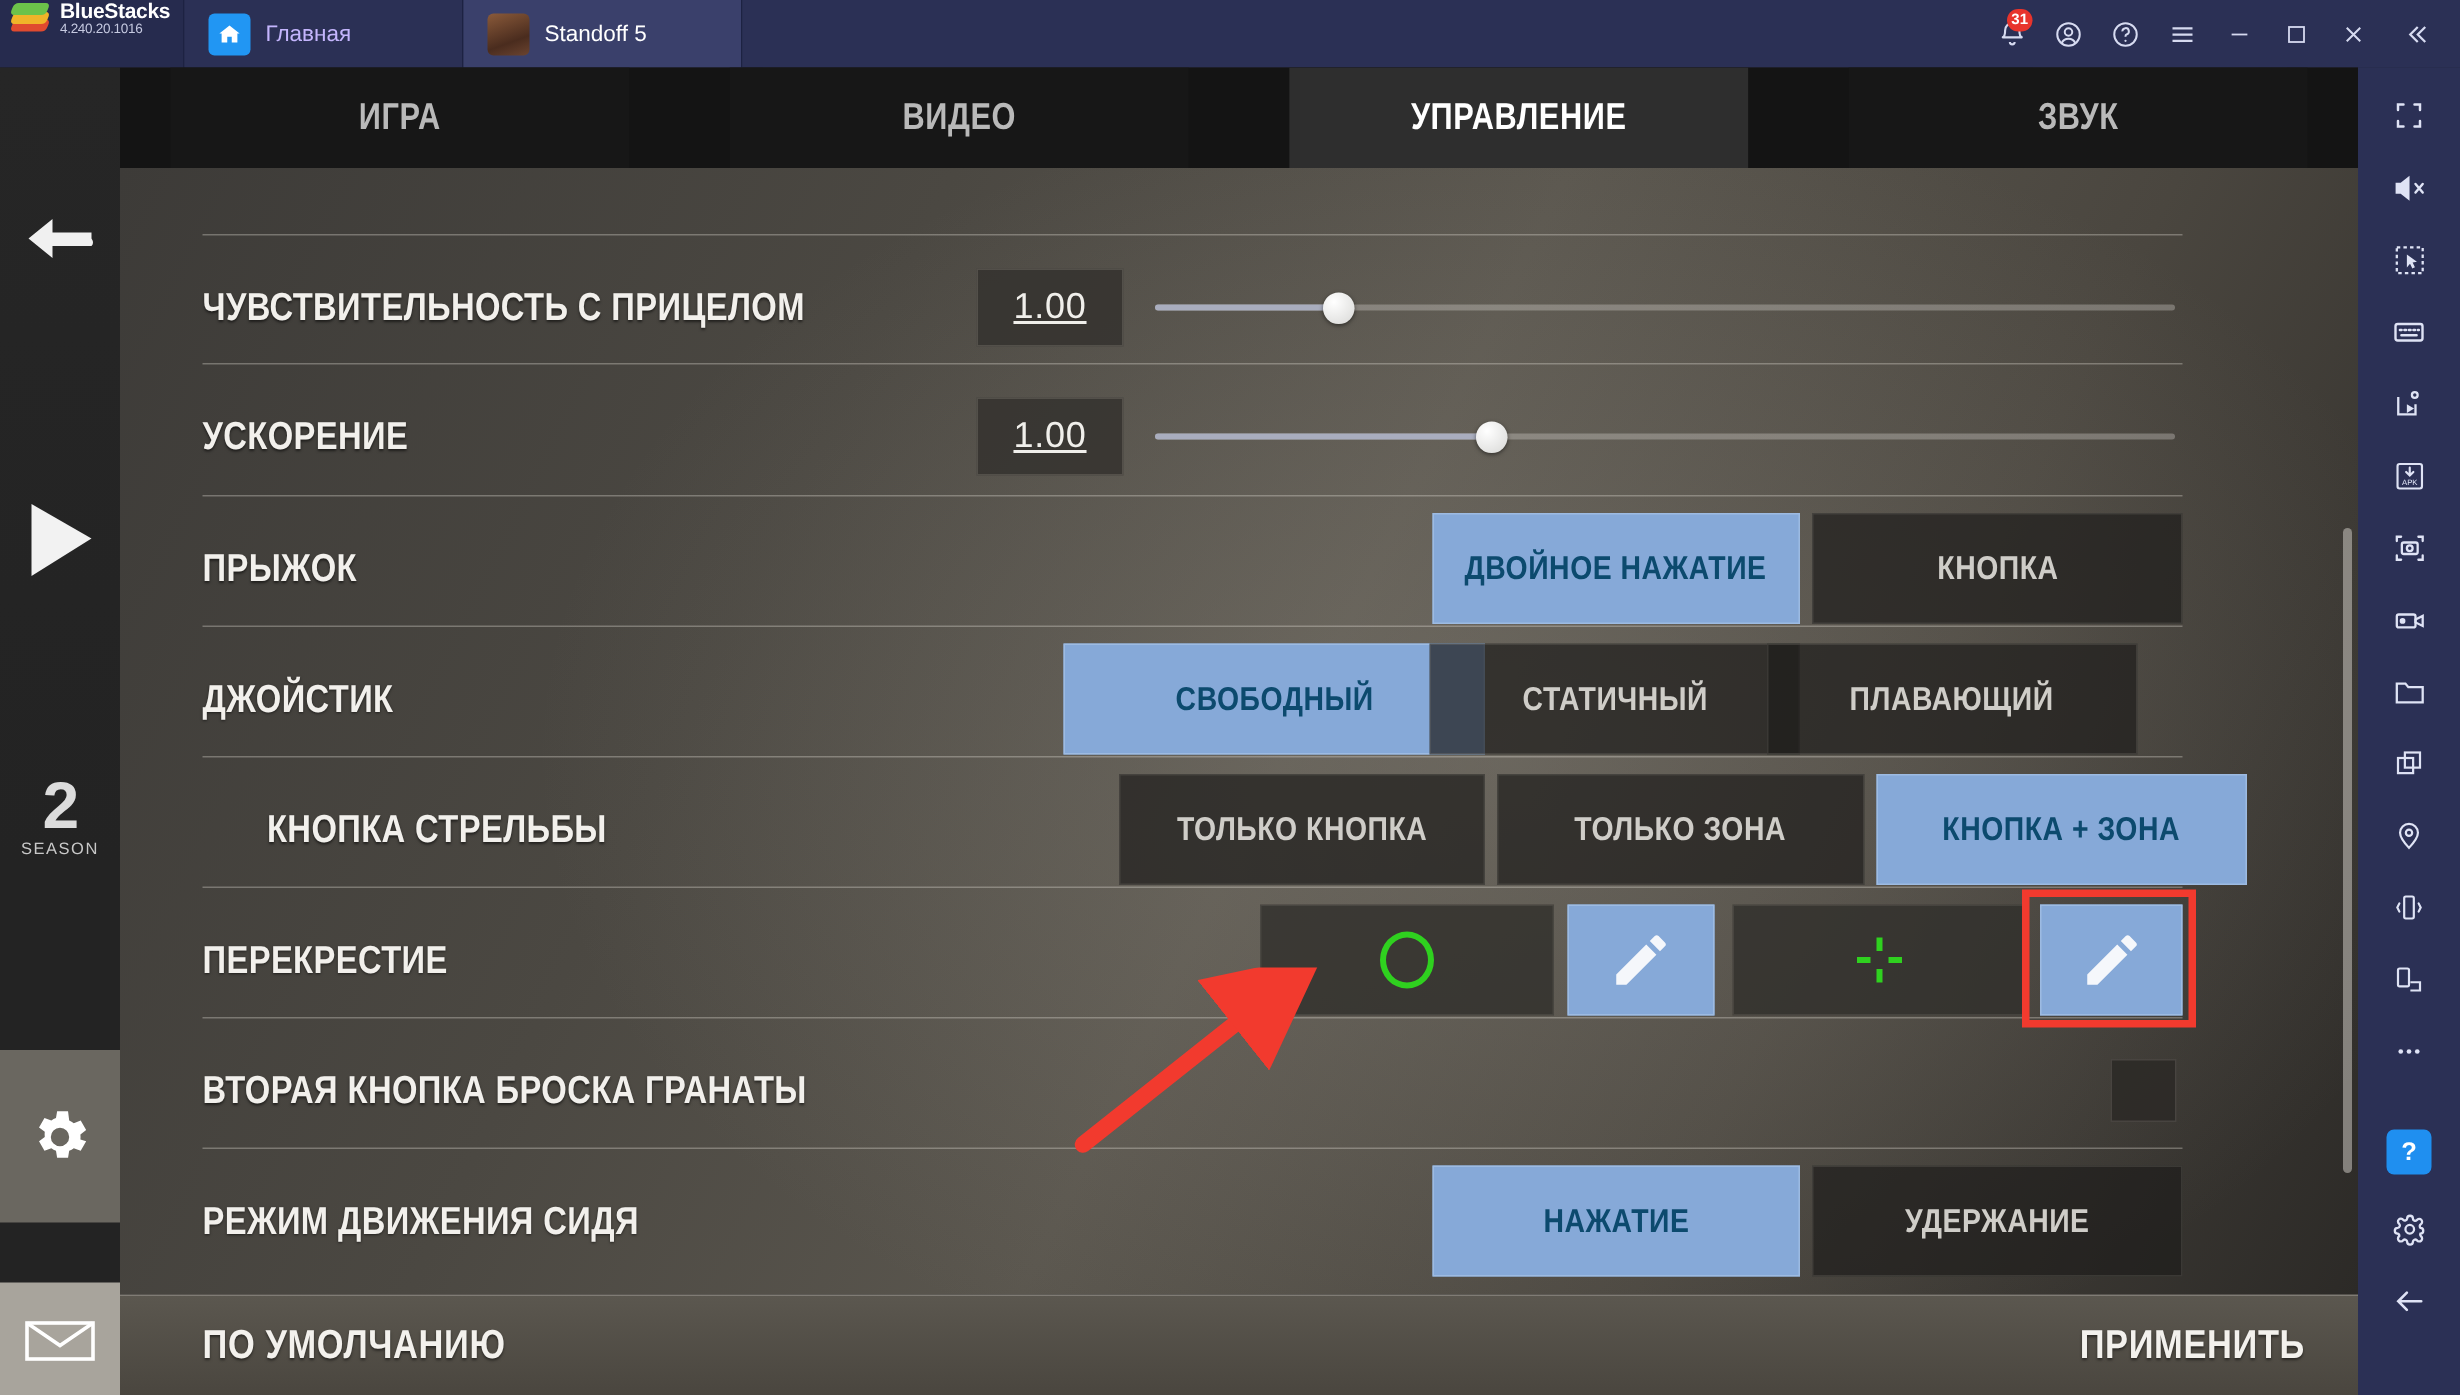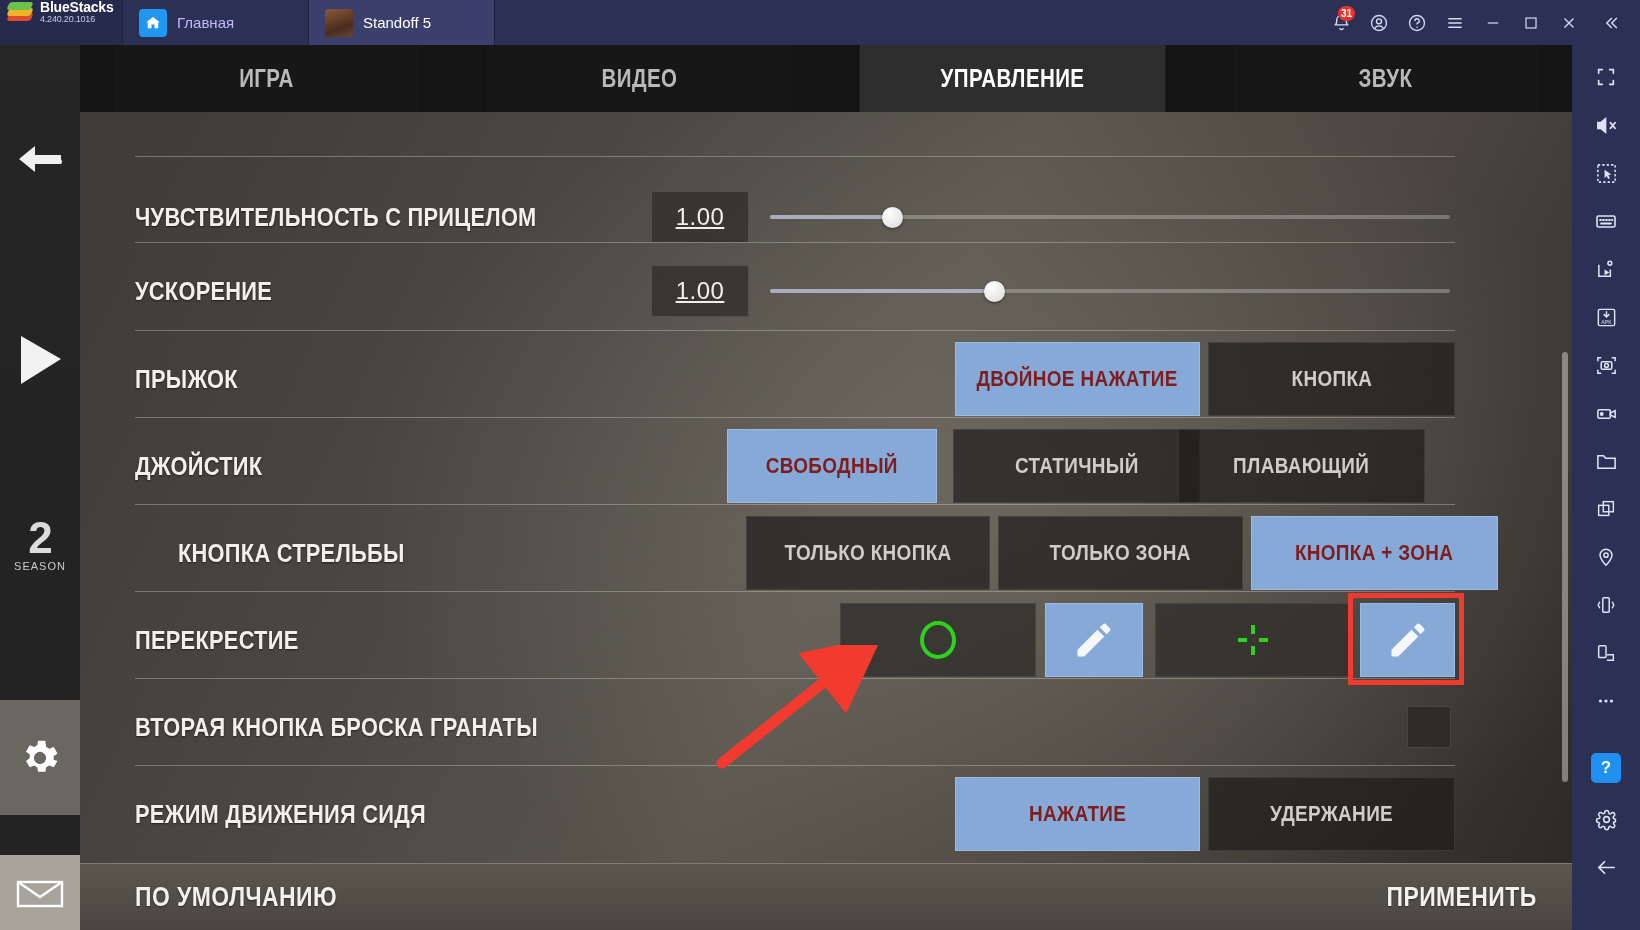--- a/index.html
+++ b/index.html
@@ -147,21 +147,21 @@
   
   .opt {
     position: absolute; top: 50%; transform: translateY(-50%);
     height: 74px; display: flex; align-items: center; justify-content: center;
     color: #cfcdc8; font-size: 22px; font-weight: bold; letter-spacing: 0.4px;
     font-family: "Liberation Sans Narrow","Liberation Sans", sans-serif;
     background: rgba(30,29,27,0.70);
     border: 1px solid rgba(120,116,108,0.28);
   }
   .opt > span { display:inline-block; transform: scaleX(0.86); }
-  .opt.sel { background: #86a9d8; color: #7f1d1d; border-color: #9dbbe2; }
+  .opt.sel { background: #86a9d8; color: #0c4a6e; border-color: #9dbbe2; }
 
   
   .xcell {
     position: absolute; top: 50%; transform: translateY(-50%);
     height: 74px; display: flex; align-items: center; justify-content: center;
     background: rgba(48,46,43,0.80); border: 1px solid rgba(120,116,108,0.25);
   }
   .xcell.blue { background: #86a9d8; border-color: #9dbbe2; }
   .ring { width: 36px; height: 38px; border: 4px solid #2fd11f; border-radius: 50%; }
   .cross { position: relative; width: 30px; height: 30px; }
@@ -331,21 +331,21 @@
         </div>
       <div class="gtab">
           <span>ЗВУК</span>
         </div>
     </div>
 
     <div class="panel">
       <div class="panel-inner">
 
         <div class="row-div" style="top:44px;"></div>
-        <div class="row" style="top:62px;text-align:right;">
+        <div class="row" style="top:50px;text-align:right;">
           <div class="row-label">ЧУВСТВИТЕЛЬНОСТЬ С ПРИЦЕЛОМ</div>
           <div class="valbox" style="left:516px;">1.00</div>
           <div class="slider" style="left:635px; width:680px;">
             <div class="track"></div>
             <div class="fill" style="width:18%;"></div>
             <div class="thumb" style="left:18%;"></div>
           </div>
         </div>
 
         <div class="row-div" style="top:130px;"></div>
@@ -366,21 +366,21 @@
             <span>ДВОЙНОЕ НАЖАТИЕ</span>
           </div>
           <div class="opt" style="left:1073px; width:247px;">
             <span>КНОПКА</span>
           </div>
         </div>
 
         <div class="row-div" style="top:305px;"></div>
         <div class="row" style="top:311px;">
           <div class="row-label">ДЖОЙСТИК</div>
-          <div class="opt sel" style="left:592px; width:210px;">
+          <div class="opt sel" style="left:574px; width:281px;">
             <span>СВОБОДНЫЙ</span>
           </div>
           <div class="opt" style="left:818px; width:247px;">
             <span>СТАТИЧНЫЙ</span>
           </div>
           <div class="opt" style="left:1043px; width:247px;">
             <span>ПЛАВАЮЩИЙ</span>
           </div>
         </div>
 

